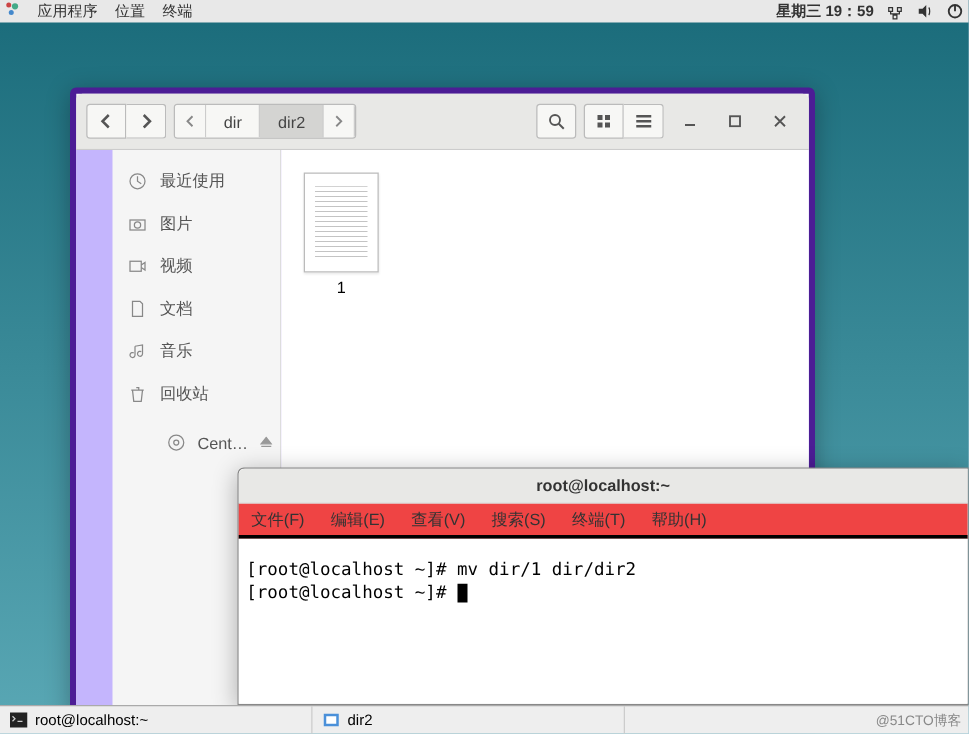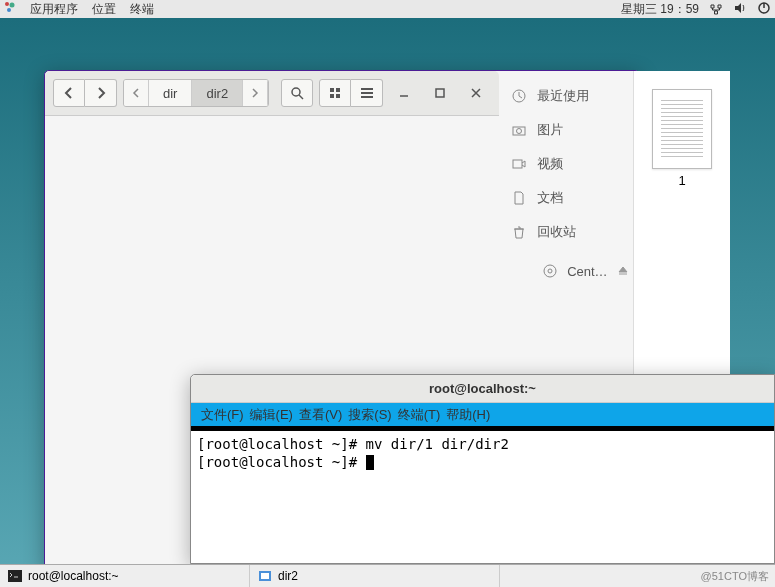--- a/index.html
+++ b/index.html
@@ -1,58 +1,58 @@
 <!DOCTYPE html>
 <html><head>
 <meta charset="utf-8">
 <style>
   * { box-sizing: border-box; margin: 0; padding: 0; }
   body { width: 775px; height: 587px; position: relative; overflow: hidden; font-family: sans-serif; font-size: 13px; background: linear-gradient(180deg, #1a6b7a 0%, #3a8a98 50%, #5aa8b5 100%); }
   
   
   .top-panel { position: absolute; top: 0; left: 0; right: 0; height: 18px; background: #e8e8e8; display: flex; align-items: center; padding: 0 4px; color: #333; font-size: 12px; }
   .top-panel .left { display: flex; gap: 14px; align-items: flex-start; }
-  .top-panel .right { margin-left: auto; display: flex; gap: 10px; align-items: flex-start; }
+  .top-panel .right { margin-left: auto; display: flex; gap: 10px; align-items: center; font-weight: bold; }
   .app-icon { width: 12px; height: 12px; display: inline-block; }
   .tray-icon { width: 14px; height: 14px; display: inline-flex; align-items: center; justify-content: center; }
 
   
-  .fm-window { position: absolute; top: 70px; left: 44px; width: 596px; height: 503px; background: #f5f5f5; border: 1px solid #4c1d95; border-radius: 5px; box-shadow: 0 4px 20px rgba(0,0,0,0.3); display: flex; }
+  .fm-window { position: absolute; top: 70px; left: 56px; width: 596px; height: 503px; background: #f5f5f5; border: 5px solid #4c1d95; border-radius: 5px; box-shadow: 0 4px 20px rgba(0,0,0,0.3); display: flex; flex-direction: column; }
   .fm-titlebar { height: 45px; background: #e8e8e6; border-bottom: 1px solid #ccc; display: flex; align-items: center; padding: 0 8px; gap: 6px; border-radius: 5px 5px 0 0; }
   .btn-group { display: flex; }
   .tb-btn { width: 32px; height: 28px; background: #f7f7f5; border: 1px solid #bbb; display: flex; align-items: center; justify-content: center; color: #555; cursor: pointer; }
   .tb-btn:first-child { border-radius: 3px 0 0 3px; }
   .tb-btn:last-child { border-radius: 0 3px 3px 0; }
   .tb-btn + .tb-btn { border-left: none; }
   .tb-btn.solo { border-radius: 3px; }
   .path-bar { display: flex; border: 1px solid #bbb; border-radius: 3px; overflow: hidden; height: 28px; }
   .path-seg { padding: 0 14px; display: flex; align-items: center; background: #f7f7f5; border-right: 1px solid #ccc; color: #444; cursor: pointer; }
   .path-seg.active { background: #d4d4d2; }
   .path-seg.arrow { padding: 0 8px; }
   .spacer { flex: 1; }
   .win-btn { width: 30px; height: 28px; display: flex; align-items: center; justify-content: center; color: #666; cursor: pointer; }
 
-  .fm-body { flex: 1; display: flex; background: #c4b5fd; }
+  .fm-body { flex: 1; display: flex; background: #c4b5fd; padding-left: 29px; }
   .sidebar { width: 135px; background: #f5f5f5; border-right: 1px solid #ddd; padding: 8px 0; }
   .sb-item { display: flex; align-items: center; gap: 10px; padding: 8px 12px; color: #555; cursor: pointer; }
   .sb-item .ic { width: 16px; height: 16px; display: inline-flex; align-items: center; justify-content: center; color: #888; }
   .sb-item.cent { margin-top: 6px; margin-left: 32px; }
   .eject { margin-left: auto; color: #999; }
 
   .content { flex: 1; padding: 18px; background: #fff; }
   .file-item { display: inline-flex; flex-direction: column; align-items: center; gap: 4px; cursor: pointer; }
   .file-icon { width: 60px; height: 80px; background: #fff; border: 1px solid #bbb; position: relative; box-shadow: 0 1px 2px rgba(0,0,0,0.1); }
   .file-icon::before { content: ""; position: absolute; top: 10px; left: 8px; right: 8px; bottom: 10px; background: repeating-linear-gradient(#888 0, #888 1px, transparent 1px, transparent 4px); opacity: 0.5; }
 
   
   .term-window { position: absolute; top: 374px; left: 190px; right: 0; bottom: 23px; background: #fff; border: 1px solid #888; border-radius: 5px 0 0 0; box-shadow: 0 4px 20px rgba(0,0,0,0.3); display: flex; flex-direction: column; }
   .term-title { height: 28px; background: #e8e8e6; border-bottom: 1px solid #ccc; display: flex; align-items: center; justify-content: center; font-weight: bold; font-size: 13px; color: #333; border-radius: 5px 0 0 0; }
-  .term-menu { height: 28px; background: #0ea5e9; border-bottom: 5px solid #000000; display: flex; align-items: center; gap: 6px; padding: 0 10px; font-size: 13px; color: #333; }
+  .term-menu { height: 28px; background: #ef4444; border-bottom: 3px solid #000000; display: flex; align-items: center; gap: 21px; padding: 0 10px; font-size: 13px; color: #333; }
   .term-menu span { cursor: pointer; }
-  .term-content { flex: 1; background: #fff; padding: 4px 6px; font-family: monospace; font-size: 14px; color: #000; line-height: 1.3; white-space: pre; }
+  .term-content { flex: 1; background: #fff; padding: 16px 6px; font-family: monospace; font-size: 14px; color: #000; line-height: 1.3; white-space: pre; }
   .cursor { display: inline-block; width: 8px; height: 15px; background: #000; vertical-align: text-bottom; }
 
   
   .taskbar { position: absolute; bottom: 0; left: 0; right: 0; height: 23px; background: #eee; border-top: 1px solid #aaa; display: flex; align-items: center; font-size: 12px; }
   .task-item { display: flex; align-items: center; gap: 6px; padding: 0 8px; height: 100%; border-right: 1px solid #ccc; cursor: pointer; min-width: 130px; }
   .task-item .ti { width: 14px; height: 14px; }
   .task-watermark { margin-left: auto; padding: 0 6px; color: #888; font-size: 11px; }
 
   svg { display: block; }
 </style>
@@ -191,20 +191,28 @@
           </span>
         <span>视频</span>
       </div>
       <div class="sb-item">
         <span class="ic">
             <svg width="14" height="14" viewBox="0 0 14 14">
               <path d="M3 1h6l2 2v10H3z" stroke="#888" fill="none"></path>
             </svg>
           </span>
         <span>文档</span>
+      </div>
+      <div class="sb-item">
+        <span class="ic">
+            <svg width="14" height="14" viewBox="0 0 14 14">
+              <path d="M5 3v7a2 2 0 11-1-1.7M5 3l6-1v7a2 2 0 11-1-1.7" stroke="#888" fill="none"></path>
+            </svg>
+          </span>
+        <span>音乐</span>
       </div>
       <div class="sb-item">
         <span class="ic">
             <svg width="14" height="14" viewBox="0 0 14 14">
               <path d="M3 4h8l-1 9H4zM2 4h10M6 2h2v2" stroke="#888" fill="none"></path>
             </svg>
           </span>
         <span>回收站</span>
       </div>
       <div class="sb-item cent">

